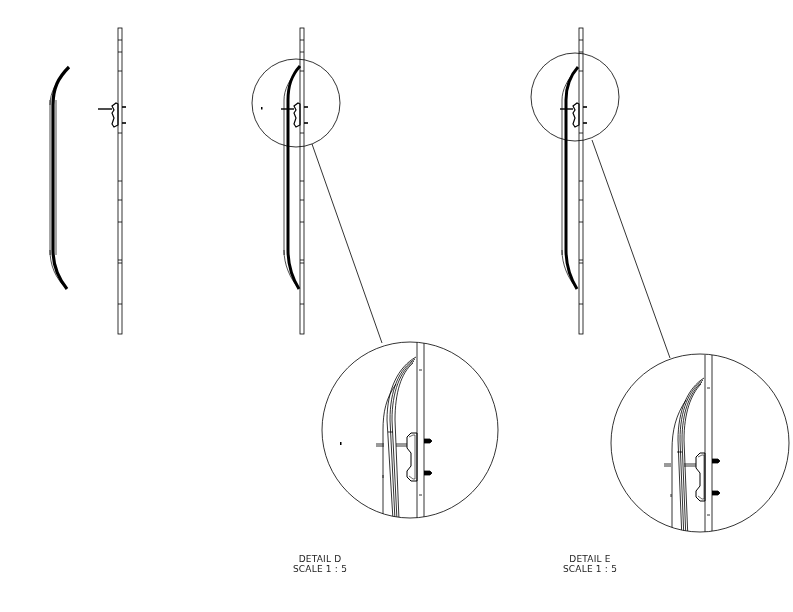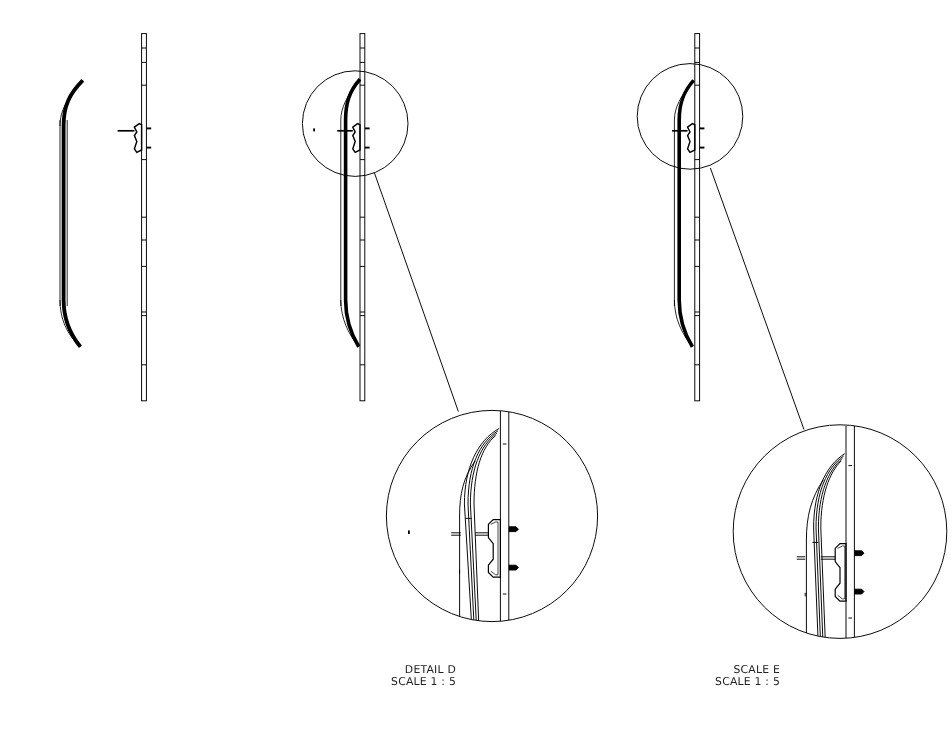--- a/index.html
+++ b/index.html
@@ -1,19 +1,19 @@
 <!DOCTYPE html>
 <html><head>
 <meta charset="utf-8">
 <style>
   html, body { margin: 0; padding: 0; background: #ffffff; }
   body { width: 793px; height: 612px; position: relative; overflow: hidden;
          font-family: "DejaVu Sans", sans-serif; }
   #sheet { position: absolute; left: 0; top: 0; width: 793px; height: 612px; }
-  .label { position: absolute; text-align: right; font-size: 9px; line-height: 10px;
+  .label { position: absolute; text-align: center; font-size: 9px; line-height: 10px;
            color: #222; letter-spacing: 0.2px; width: 120px; }
   .label span { display: block; }
 </style>
 </head>
 <body>
 
 <svg id="sheet" viewBox="0 0 793 612" xmlns="http://www.w3.org/2000/svg" fill="none" stroke="#000" stroke-width="0.8">
 
   <g>
     <path d="M69,67 C58,78 53,88 53,105 L53,250 C53,265 58,278 67,289" stroke-width="3.2"></path>
@@ -163,15 +163,15 @@
       <line x1="671" y1="494" x2="671" y2="497"></line>
     </g>
   </g>
 </svg>
 
 <div class="label" style="left:260px; top:554px;">
   <span>DETAIL D</span>
   <span>SCALE 1 : 5</span>
 </div>
 <div class="label" style="left:530px; top:554px;">
-  <span>SCALE E</span>
+  <span>DETAIL E</span>
   <span>SCALE 1 : 5</span>
 </div>
 
 </body></html>

